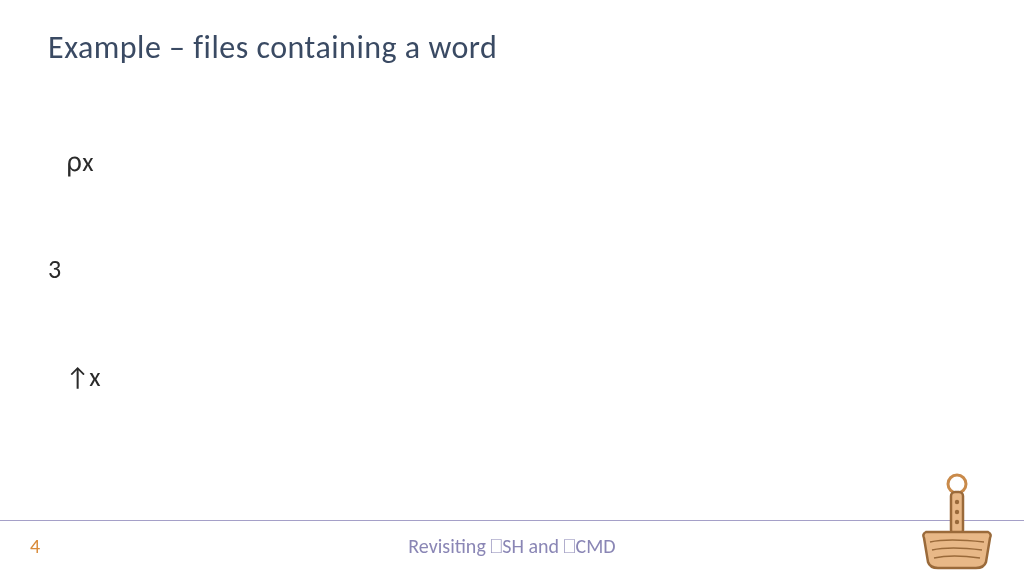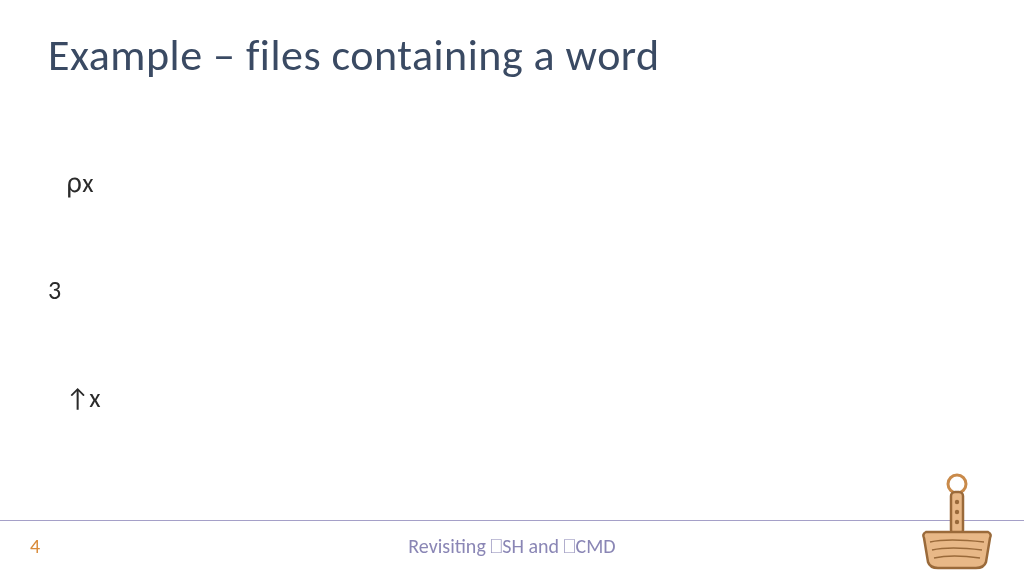--- a/index.html
+++ b/index.html
@@ -4,25 +4,25 @@
 <style>
   * { margin: 0; padding: 0; box-sizing: border-box; }
   html, body { width: 1024px; height: 576px; overflow: hidden; font-family: "Segoe UI", "Calibri", sans-serif; background: #fff; }
   .slide {
     position: relative;
     width: 1024px;
     height: 576px;
     padding: 28px 48px 0 48px;
   }
   .title {
-    font-size: 44px;
+    font-size: 32px;
     font-weight: 400;
     color: #3a4a63;
     letter-spacing: 0.5px;
-    margin-bottom: 12px;
+    margin-bottom: 6px;
   }
   .code {
     font-size: 26px;
     line-height: 1.38;
     color: #2a2a2a;
     font-family: "Segoe UI", "Calibri", sans-serif;
     white-space: pre;
   }
   .footer {
     position: absolute;

